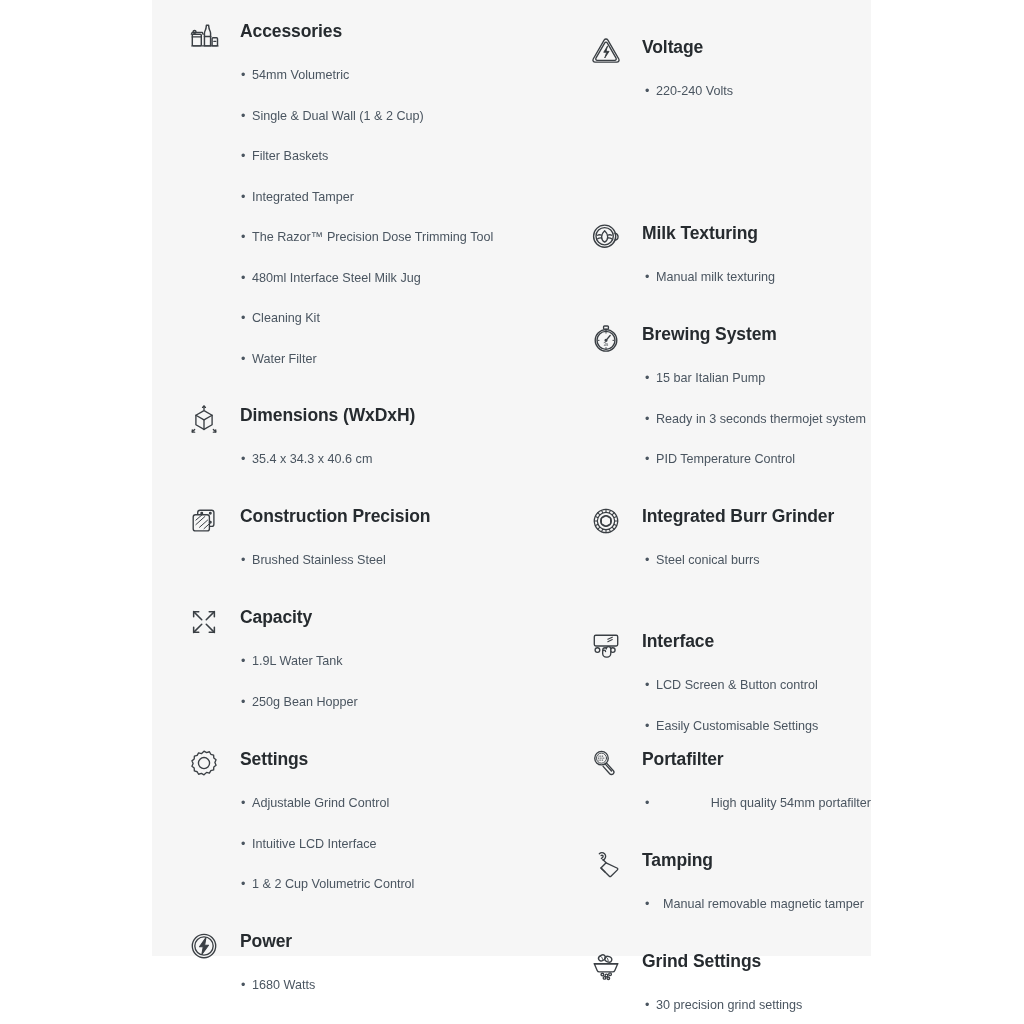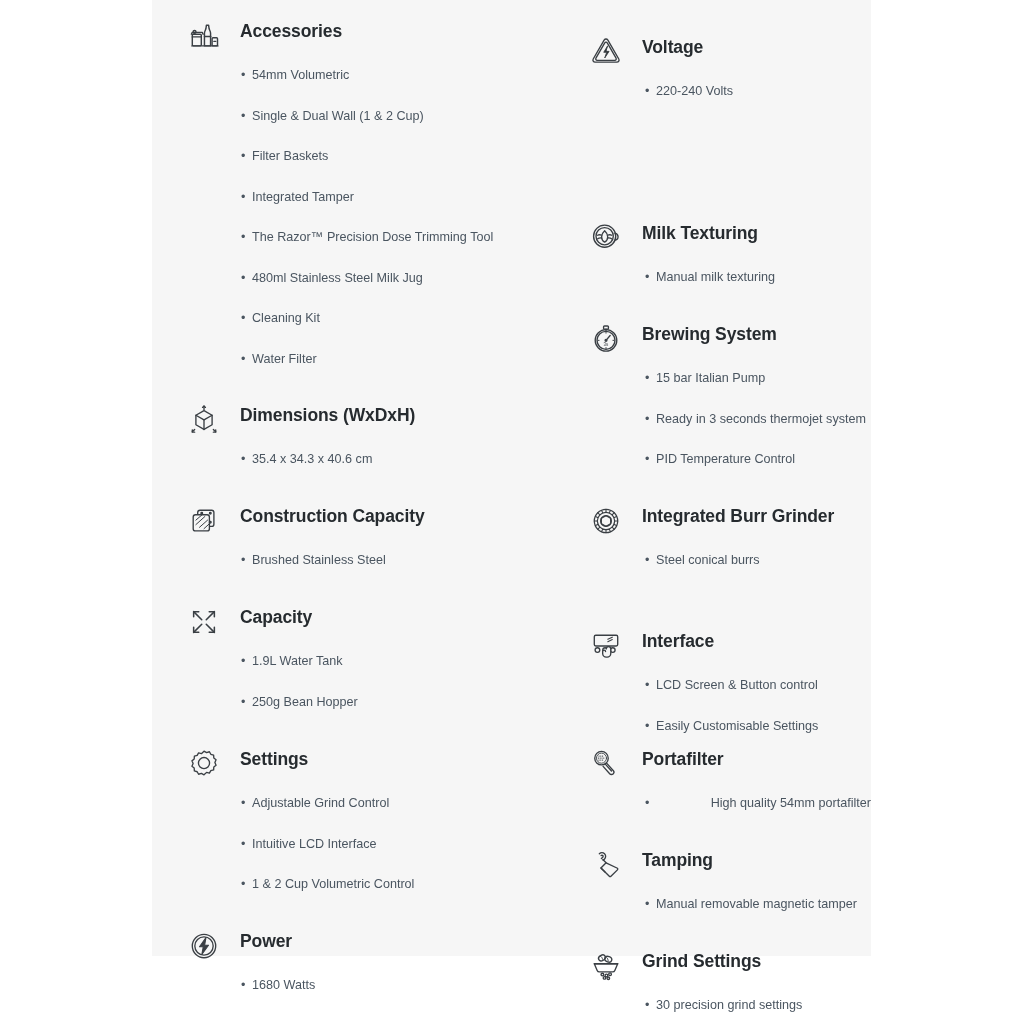--- a/index.html
+++ b/index.html
@@ -122,21 +122,21 @@
                 </svg>
               </span>
               <div class="group-title">Accessories</div>
             </div>
             <ul class="group-list">
               <li><span class="bullet">•</span><span>54mm Volumetric</span></li>
               <li><span class="bullet">•</span><span>Single &amp; Dual Wall (1 &amp; 2 Cup)</span></li>
               <li><span class="bullet">•</span><span>Filter Baskets</span></li>
               <li><span class="bullet">•</span><span>Integrated Tamper</span></li>
               <li><span class="bullet">•</span><span>The Razor™ Precision Dose Trimming Tool</span></li>
-              <li><span class="bullet">•</span><span>480ml Stainless Steel Milk Jug</span></li>
+              <li><span class="bullet">•</span><span>480ml Interface Steel Milk Jug</span></li>
               <li><span class="bullet">•</span><span>Cleaning Kit</span></li>
               <li><span class="bullet">•</span><span>Water Filter</span></li>
             </ul>
           </div>
           <div class="spec-group" style="top: 394px;">
             <div class="group-head">
               <span class="group-icon">
                 <svg viewBox="0 0 40 40" fill="none" stroke="#3a3f44" stroke-width="1.5" stroke-linecap="round" stroke-linejoin="round">
                   <path d="M20 9.5l9 5.2v10.6l-9 5.2-9-5.2V14.7z"></path>
                   <path d="M11 14.7l9 5.2 9-5.2"></path>
@@ -160,21 +160,21 @@
               <span class="group-icon">
                 <svg viewBox="0 0 40 40" fill="none" stroke="#3a3f44" stroke-width="1.5" stroke-linecap="round" stroke-linejoin="round">
                   <rect x="13" y="8" width="18" height="18" rx="2.5"></rect>
                   <rect x="8" y="13" width="18" height="18" rx="2.5" fill="#f6f6f6"></rect>
                   <path d="M11 24l10-9M11 19l7-6M15 27l9-8M20 28.5l5.5-5" stroke-width="1.1"></path>
                   <circle cx="17.5" cy="11.5" r="0.9"></circle>
                   <circle cx="27" cy="11.5" r="0.9"></circle>
                   <circle cx="27" cy="21.5" r="0.9"></circle>
                 </svg>
               </span>
-              <div class="group-title">Construction Capacity</div>
+              <div class="group-title">Construction Precision</div>
             </div>
             <ul class="group-list">
               <li><span class="bullet">•</span><span>Brushed Stainless Steel</span></li>
             </ul>
           </div>
           <div class="spec-group" style="top: 596px;">
             <div class="group-head">
               <span class="group-icon">
                 <svg viewBox="0 0 40 40" fill="none" stroke="#3a3f44" stroke-width="1.7" stroke-linecap="round" stroke-linejoin="round">
                   <path d="M17.5 17.5L8.5 8.5"></path>
@@ -328,21 +328,21 @@
                   <path d="M20.4 18.8l7.6 8.4c1 1.1 1 2.8-.1 3.8-1.1 1-2.8.9-3.8-.2l-7.3-8.2"></path>
                   <path d="M19.2 20.1l6.9 7.6"></path>
                 </svg>
               </span>
               <div class="group-title">Portafilter</div>
             </div>
             <ul class="group-list">
               <li><span class="bullet">•</span><span>High quality 54mm portafilter</span></li>
             </ul>
           </div>
-          <div class="spec-group" style="top: 839px;">
+          <div class="spec-group" style="top: 839px; text-align: center;">
             <div class="group-head">
               <span class="group-icon">
                 <svg viewBox="0 0 40 40" fill="none" stroke="#3a3f44" stroke-width="1.5" stroke-linecap="round" stroke-linejoin="round">
                   <path d="M12.6 7.5c1.6-1.6 4.2-1.6 5.8 0 1.6 1.6 1.6 4.2 0 5.8l-1.5 1.5"></path>
                   <path d="M14.6 9.5c.5-.5 1.3-.5 1.8 0 .5.5.5 1.3 0 1.8l-1.5 1.5"></path>
                   <path d="M16.5 14l3.6 3.6"></path>
                   <path d="M20.1 17.6l-5.7 5.7 9.3 9.3c.5.5 1.3.5 1.8 0l7.2-7.2c.5-.5.5-1.3 0-1.8z"></path>
                   <path d="M14.4 23.3l4.5 4.5"></path>
                 </svg>
               </span>

